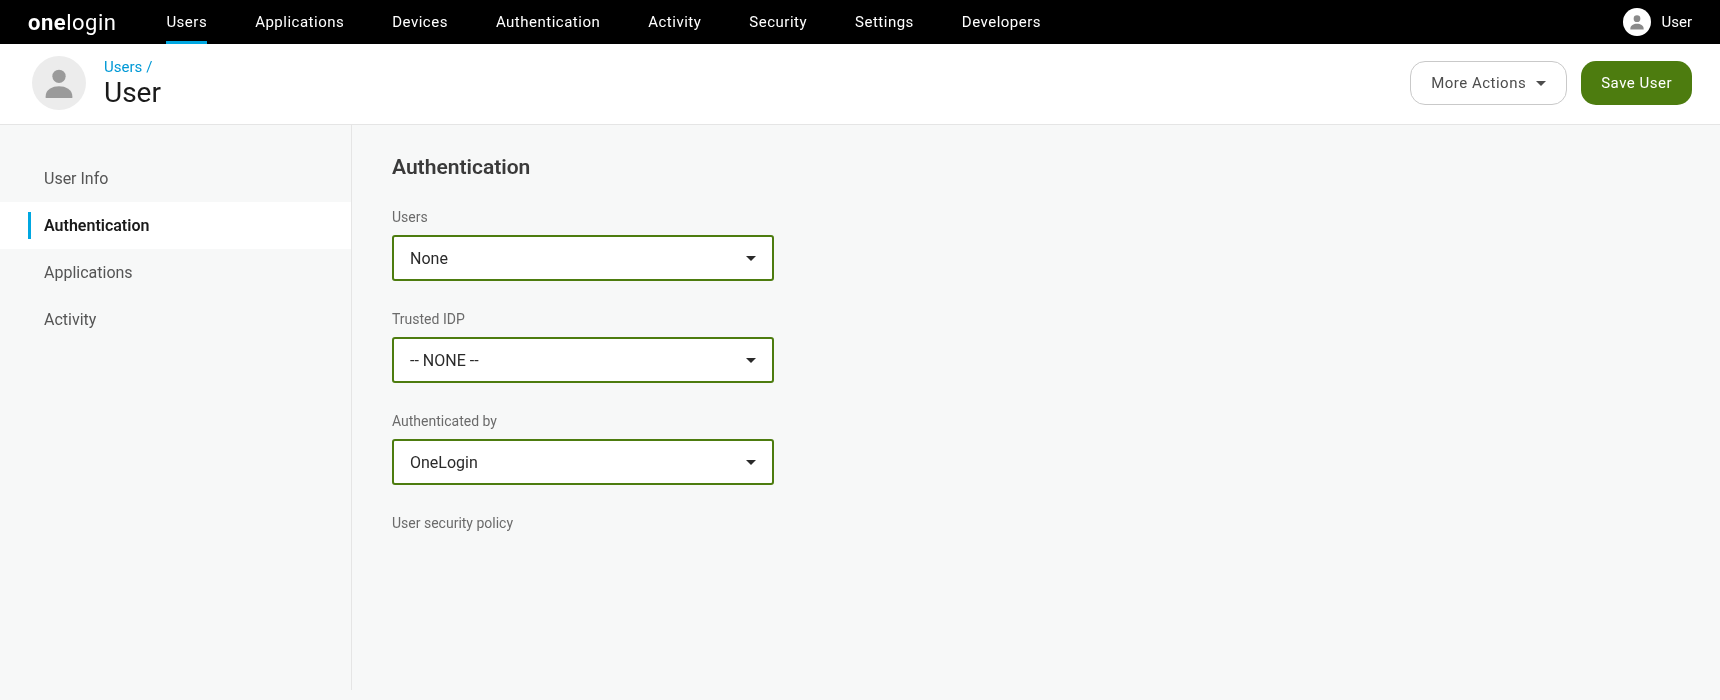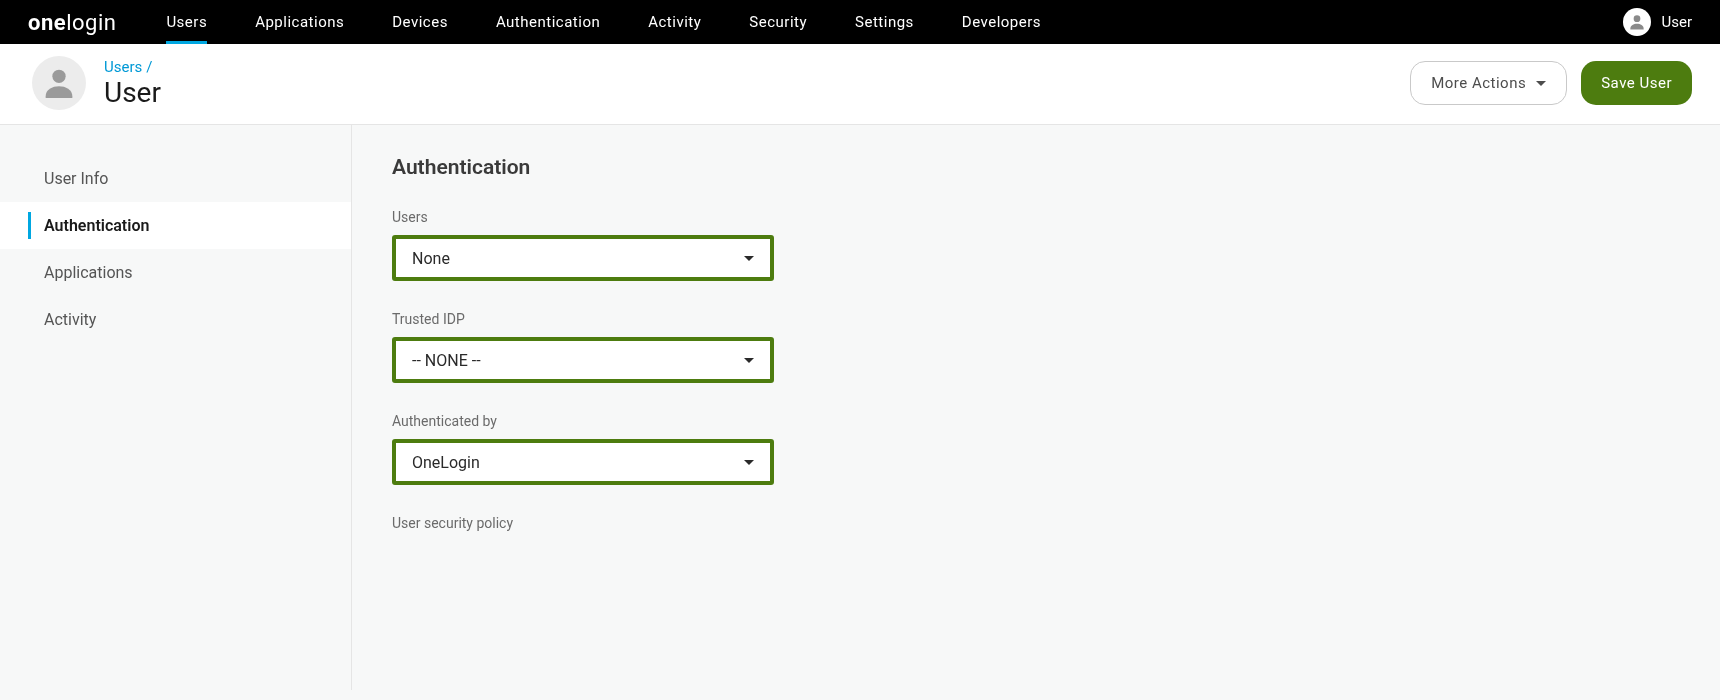--- a/index.html
+++ b/index.html
@@ -195,21 +195,21 @@
   .form-label {
     font-size: 14px;
     color: #6b6b6b;
     margin-bottom: 10px;
     display: block;
   }
   .select {
     width: 382px;
     height: 46px;
     background: #fff;
-    border: 4px solid #4d7c0f;
+    border: 2px solid #4d7c0f;
     border-radius: 3px;
     display: flex;
     align-items: center;
     justify-content: space-between;
     padding: 0 16px;
     cursor: pointer;
     font-size: 16px;
     color: #2a2a2a;
   }
   .select .caret-down {

